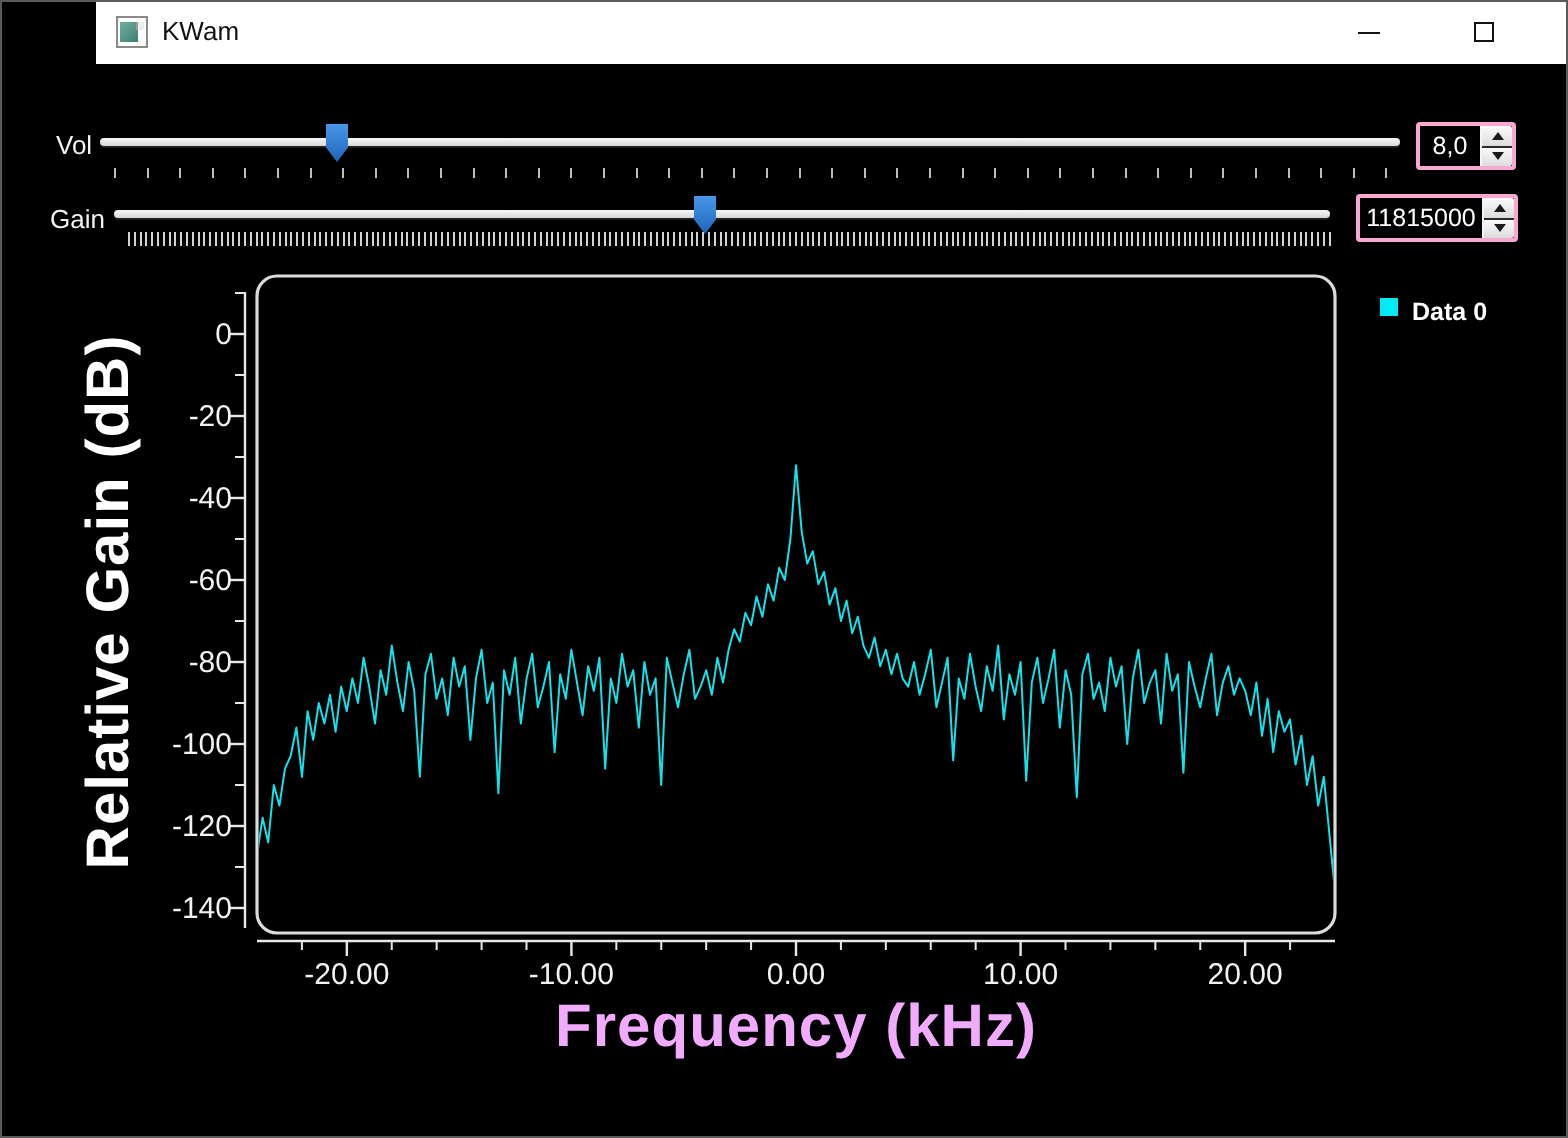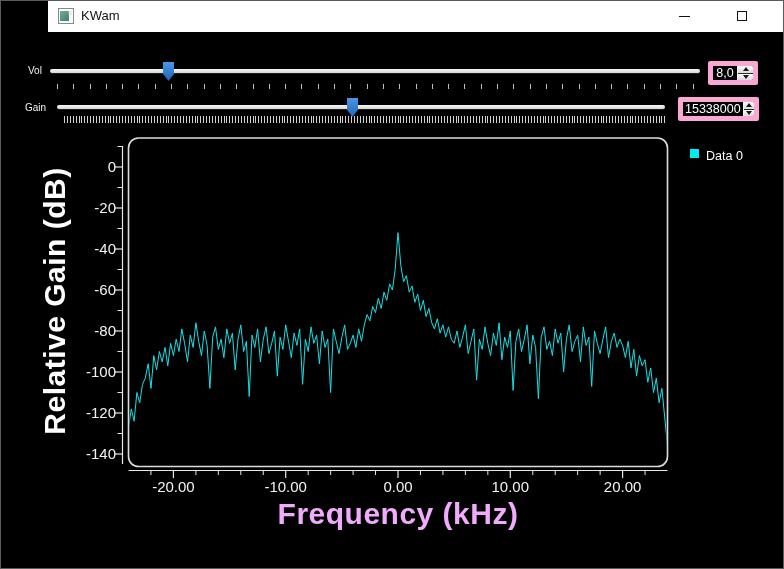--- a/index.html
+++ b/index.html
@@ -17,45 +17,45 @@
   .app-icon .pane{position:absolute;left:1px;top:2px;width:9px;height:10px;background:linear-gradient(135deg,#6fae9e,#3f7d74);}
   .app-icon .bar{position:absolute;right:1px;top:2px;width:3px;height:4px;background:#e8eef0;border-left:1px solid #9a9a9a;}
   .title-text{position:absolute;left:33px;top:8px;font-size:13px;color:#111;line-height:16px;}
   .winbtn{position:absolute;top:1px;width:46px;height:30px;display:flex;align-items:center;justify-content:center;}
   .btn-min{left:613px;}.btn-max{left:671px;}.btn-close{left:728px;}
   .glyph-min{width:11px;height:1px;background:#111;}
   .glyph-max{width:10px;height:10px;border:1px solid #111;box-sizing:border-box;}
   .glyph-close{font-size:20px;color:#111;line-height:20px;font-weight:400;}
 
   
-  .slider-label{position:absolute;color:#f2f2f2;font-size:10px;text-align:center;}
+  .slider-label{position:absolute;color:#f2f2f2;font-size:13px;text-align:center;}
   .track{position:absolute;height:4px;background:linear-gradient(#f6f6f6,#d8d8d8);border-radius:2px;box-shadow:0 1px 0 rgba(255,255,255,.12);}
   .handle{position:absolute;width:11px;height:19px;background:linear-gradient(#4a96e8,#1d66b8);
     clip-path:polygon(0 0,100% 0,100% 62%,50% 100%,0 62%);}
   .ticks-coarse{position:absolute;height:5px;background:repeating-linear-gradient(to right,#bdbdbd 0 1px,transparent 1px 16.3px);}
   .ticks-fine{position:absolute;height:7px;background:repeating-linear-gradient(to right,#d2d2d2 0 1px,transparent 1px 2.9px);}
 
   
-  .spinbox{position:absolute;height:24px;background:#000;border:5px solid #f9a8d4;border-radius:2px;box-sizing:border-box;display:flex;}
+  .spinbox{position:absolute;height:24px;background:#000;border:2px solid #f9a8d4;border-radius:2px;box-sizing:border-box;display:flex;}
   .spin-value{flex:1;color:#fff;font-size:12.5px;display:flex;align-items:center;justify-content:center;padding:0 2px;white-space:nowrap;}
   .spin-btns{width:15px;display:flex;flex-direction:column;border-left:1px solid #f5f5f5;}
   .spin-btn{flex:1;background:linear-gradient(#fafafa,#dcdcdc);display:flex;align-items:center;justify-content:center;}
   .spin-btn.up{border-bottom:1px solid #2a2a2a;border-radius:0 1px 0 0;}
   .spin-btn.down{border-radius:0 0 1px 0;}
   .arr-up{width:0;height:0;border-left:3.5px solid transparent;border-right:3.5px solid transparent;border-bottom:4.5px solid #1a1a1a;}
   .arr-down{width:0;height:0;border-left:3.5px solid transparent;border-right:3.5px solid transparent;border-top:4.5px solid #1a1a1a;}
 
   
   #plot-svg{position:absolute;left:0;top:0;width:784px;height:569px;}
   #plot-svg text{font-family:"Liberation Sans",sans-serif;}
   .axis-title-y{position:absolute;left:55px;top:301px;transform:translate(-50%,-50%) rotate(-90deg);
     color:#fff;font-size:30px;font-weight:bold;white-space:nowrap;letter-spacing:.5px;}
   .axis-title-x{position:absolute;left:398px;top:514px;transform:translate(-50%,-50%);
     color:#f0abfc;font-size:30px;font-weight:bold;white-space:nowrap;letter-spacing:.5px;}
-  .legend{position:absolute;left:690px;top:149px;display:flex;align-items:flex-start;gap:7px;}
+  .legend{position:absolute;left:690px;top:149px;display:flex;align-items:flex-start;gap:7px;font-weight:bold;}
   .legend-swatch{width:9px;height:9px;}
   .legend-label{color:#fff;font-size:12.5px;}
 </style>
 </head>
 <body>
 
 <div class="titlebar">
   <div class="app-icon">
     <div class="pane"></div>
     <div class="bar"></div>
@@ -86,21 +86,21 @@
         <div class="arr-down"></div>
       </div>
   </div>
 </div>
 
 <div class="slider-label" style="left:25px;top:102px;">Gain</div>
 <div class="track" style="left:57px;top:105px;width:608px;"></div>
 <div class="handle" style="left:347px;top:98px;"></div>
 <div class="ticks-fine" style="left:64px;top:116px;width:603px;"></div>
 <div class="spinbox" style="left:678px;top:97px;width:81px;">
-  <div class="spin-value">15338000</div>
+  <div class="spin-value">11815000</div>
   <div class="spin-btns">
     <div class="spin-btn up">
         <div class="arr-up"></div>
       </div>
     <div class="spin-btn down">
         <div class="arr-down"></div>
       </div>
   </div>
 </div>
 

